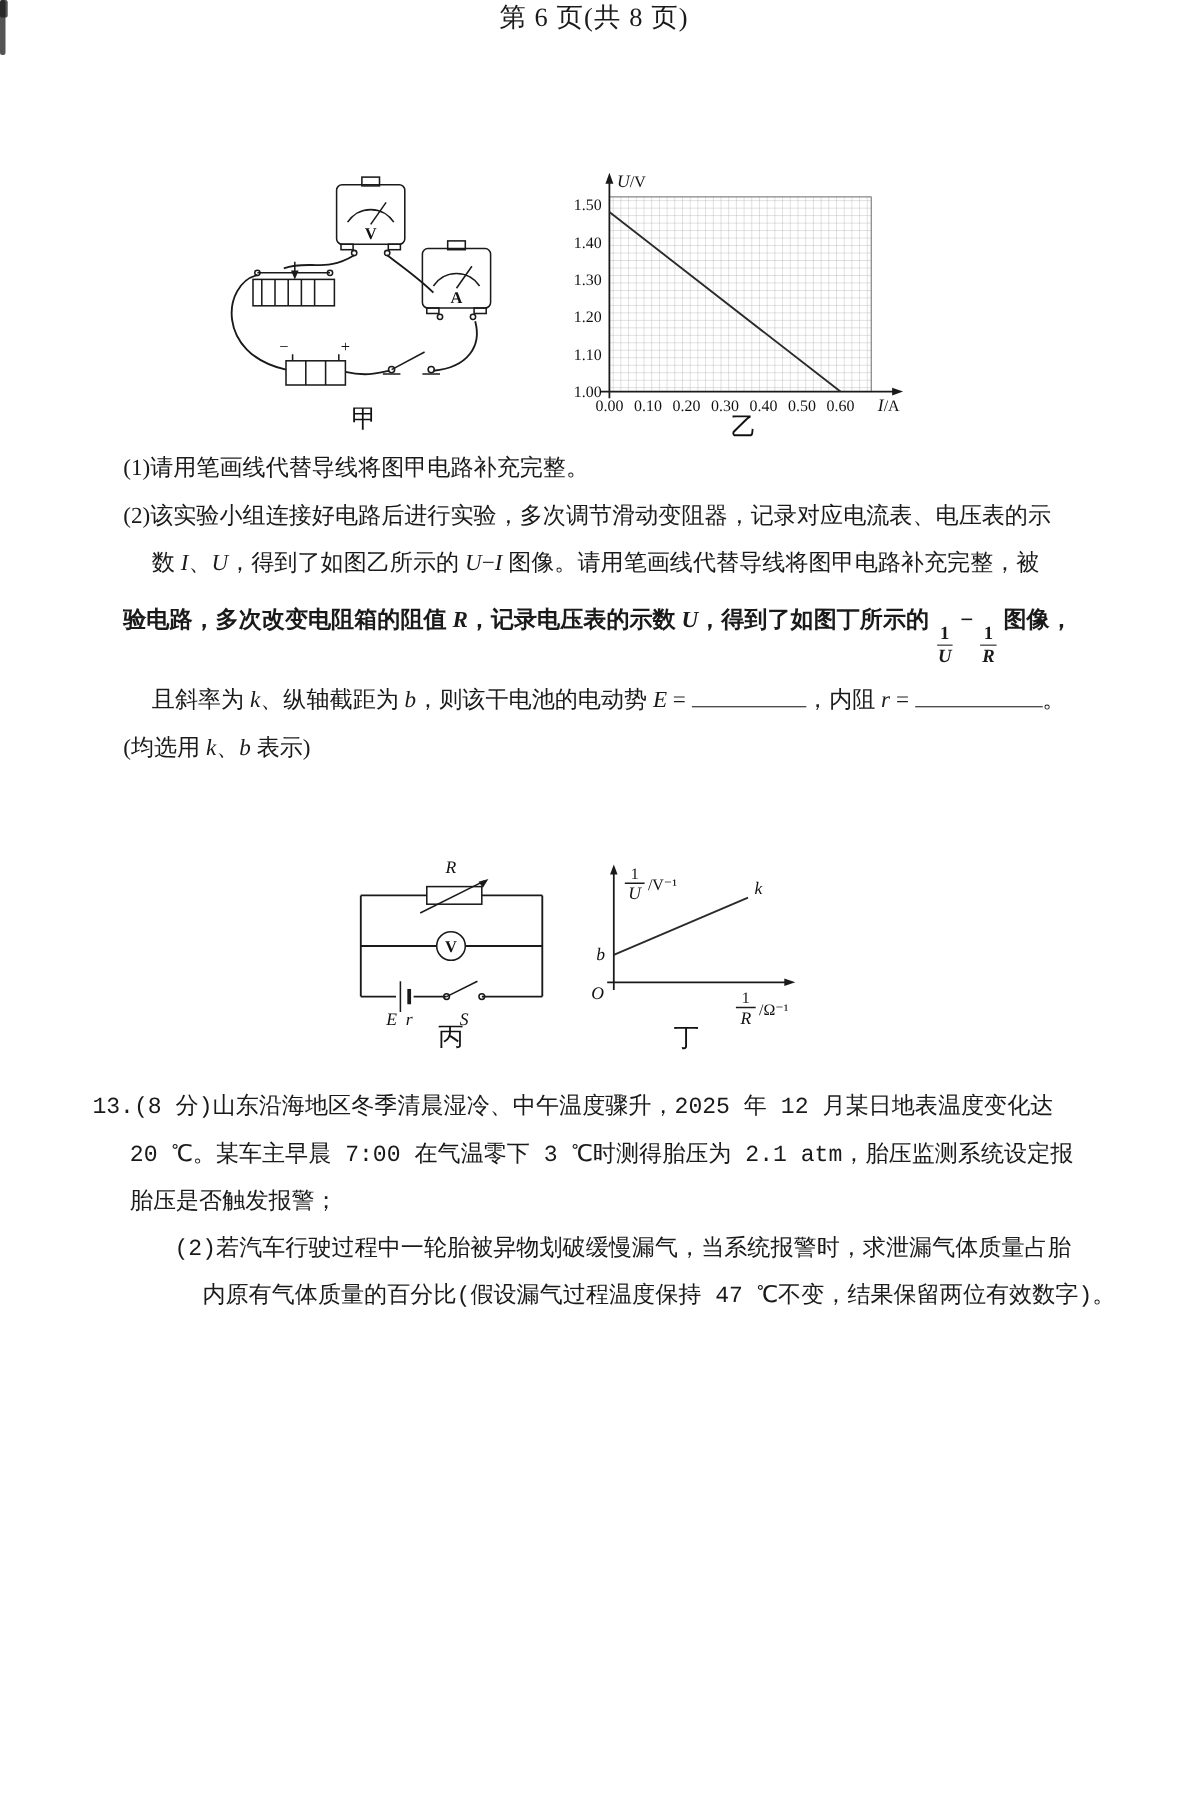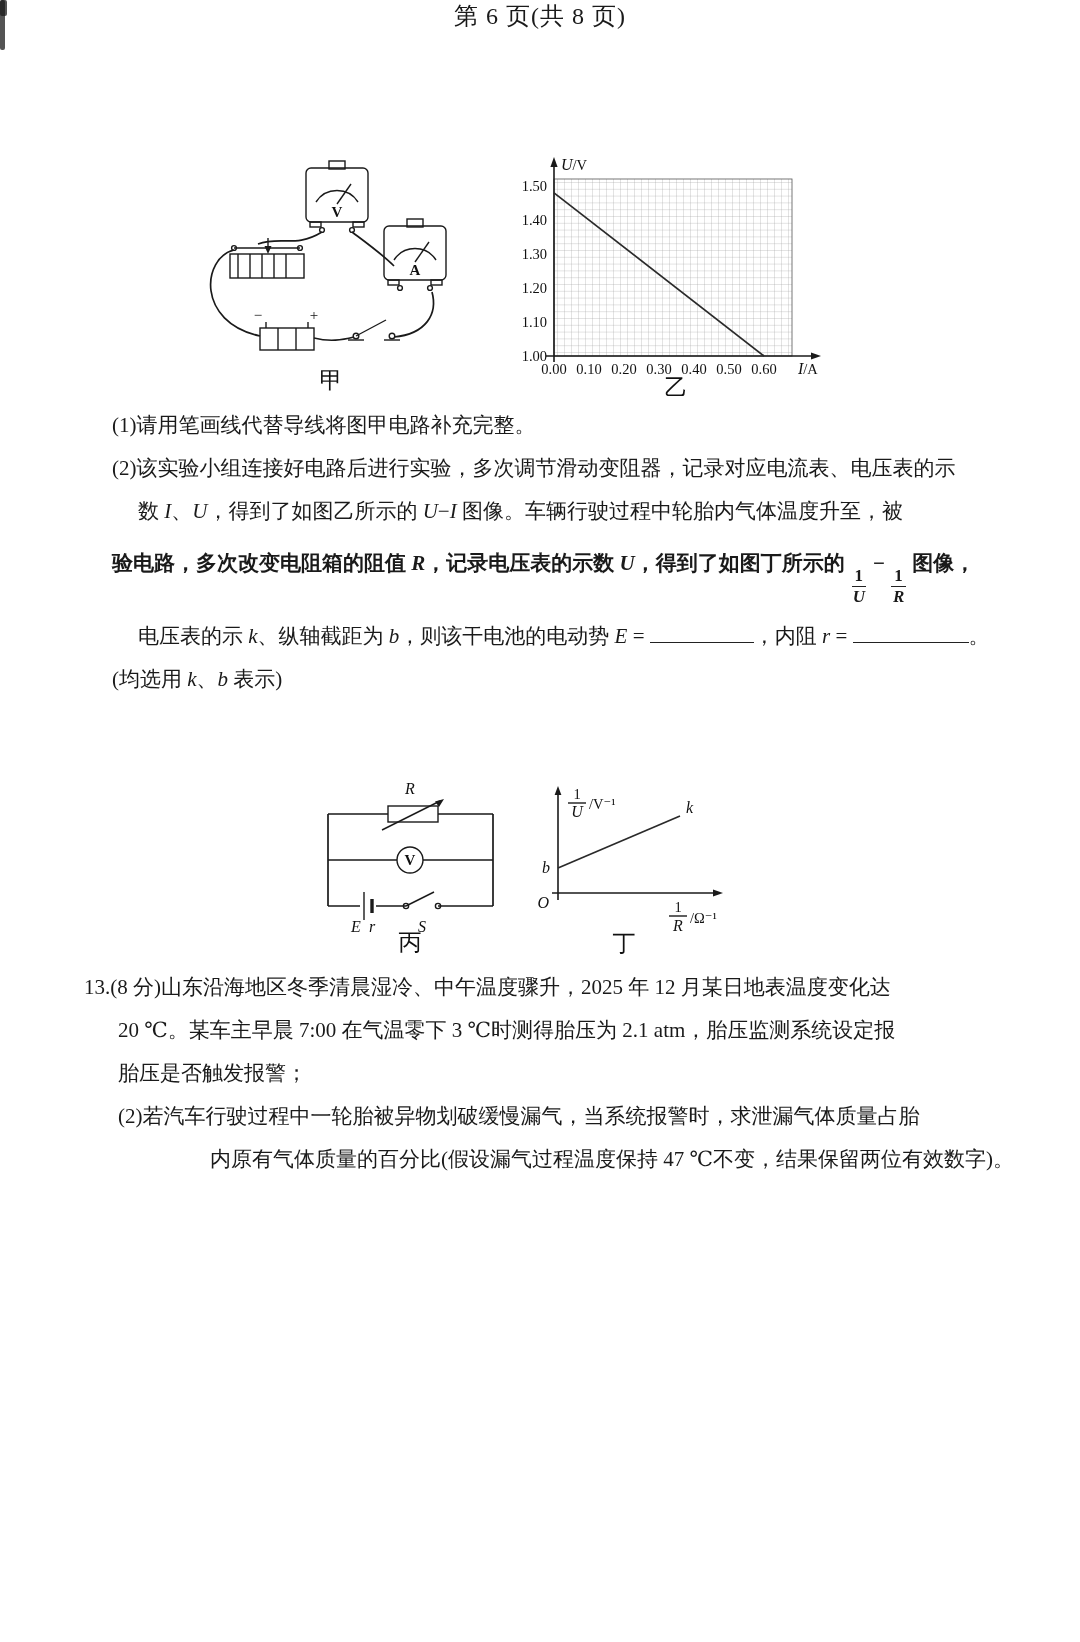--- a/index.html
+++ b/index.html
@@ -134,29 +134,29 @@
       <text x="151" y="226" class="tick mid">0.30</text>
       <text x="186" y="226" class="tick mid">0.40</text>
       <text x="221" y="226" class="tick mid">0.50</text>
       <text x="256" y="226" class="tick mid">0.60</text>
       <polyline points="46,44.80000000000001 256,208" class="dataline"></polyline>
     </svg>
 
   <div class="abs" style="left:112px;top:404px;width:900px;">
     <div class="line">(1)请用笔画线代替导线将图甲电路补充完整。</div>
     <div class="line">(2)该实验小组连接好电路后进行实验，多次调节滑动变阻器，记录对应电流表、电压表的示</div>
-    <div class="line ind"><span>数 </span><span class="it">I</span><span>、</span><span class="it">U</span><span>，得到了如图乙所示的 </span><span class="it">U</span><span>−</span><span class="it">I</span><span> 图像。车辆行驶过程中轮胎内气体温度升至，被</span></div>
+    <div class="line ind"><span>数 </span><span class="it">I</span><span>、</span><span class="it">U</span><span>，得到了如图乙所示的 </span><span class="it">U</span><span>−</span><span class="it">I</span><span> 图像。请用笔画线代替导线将图甲电路补充完整，被</span></div>
     <div class="line ind tall"><span>验电路，多次改变电阻箱的阻值 </span><span class="it">R</span><span>，记录电压表的示数 </span><span class="it">U</span><span>，得到了如图丁所示的</span><span class="frac">
           <span class="fn">1</span>
           <span class="fd">U</span>
         </span><span>−</span><span class="frac">
           <span class="fn">1</span>
           <span class="fd">R</span>
         </span><span>图像，</span></div>
-    <div class="line ind"><span>电压表的示 </span><span class="it">k</span><span>、纵轴截距为 </span><span class="it">b</span><span>，则该干电池的电动势 </span><span class="it">E</span><span> = </span><span class="blank" style="width: 104px;"></span><span>，内阻 </span><span class="it">r</span><span> = </span><span class="blank" style="width: 116px;"></span><span>。</span></div>
+    <div class="line ind"><span>且斜率为 </span><span class="it">k</span><span>、纵轴截距为 </span><span class="it">b</span><span>，则该干电池的电动势 </span><span class="it">E</span><span> = </span><span class="blank" style="width: 104px;"></span><span>，内阻 </span><span class="it">r</span><span> = </span><span class="blank" style="width: 116px;"></span><span>。</span></div>
     <div class="line"><span>(均选用 </span><span class="it">k</span><span>、</span><span class="it">b</span><span> 表示)</span></div>
   </div>
 
   <svg class="abs" style="left:298px;top:780px;" width="222" height="174" viewBox="0 0 222 174">
     <g>
       <path d="M30,34 H90 M140,34 H195 M30,34 V126 M195,34 V126" class="wire"></path>
       <path d="M30,80 H99 M125,80 H195" class="wire"></path>
       <path d="M30,126 H62 M78,126 H108 M140,126 H195" class="wire"></path>
     </g>
     <g>
@@ -201,23 +201,23 @@
     </g>
     <g>
       <text x="160" y="136" class="tick mid">1</text>
       <line x1="151" y1="140" x2="169" y2="140" class="thin"></line>
       <text x="160" y="155" class="svgvar mid">R</text>
       <text x="172" y="147" class="tick">/Ω⁻¹</text>
     </g>
     <text x="106" y="175" class="caption">丁</text>
   </svg>
 
-  <div class="abs" style="left:84px;top:966px;width:930px;">
+  <div class="abs" style="left:84px;top:986px;width:930px;font-family:Liberation Mono, monospace;">
     <div class="line">13.(8 分)山东沿海地区冬季清晨湿冷、中午温度骤升，2025 年 12 月某日地表温度变化达</div>
     <div class="line" style="padding-left:34px;">20 ℃。某车主早晨 7:00 在气温零下 3 ℃时测得胎压为 2.1 atm，胎压监测系统设定报</div>
     <div class="line" style="padding-left:34px;">胎压是否触发报警；</div>
-    <div class="line" style="padding-left:34px;">(2)若汽车行驶过程中一轮胎被异物划破缓慢漏气，当系统报警时，求泄漏气体质量占胎</div>
+    <div class="line" style="padding-left:34px;text-align:center;">(2)若汽车行驶过程中一轮胎被异物划破缓慢漏气，当系统报警时，求泄漏气体质量占胎</div>
     <div class="line" style="padding-left:34px;text-align:right;">内原有气体质量的百分比(假设漏气过程温度保持 47 ℃不变，结果保留两位有效数字)。</div>
   </div>
 
   <div class="abs" id="footer">第 6 页(共 8 页)</div>
 
 </div>
 
 </body></html>

